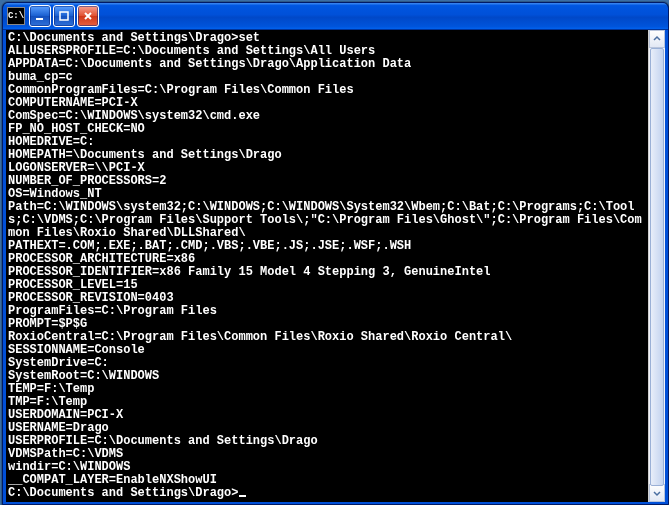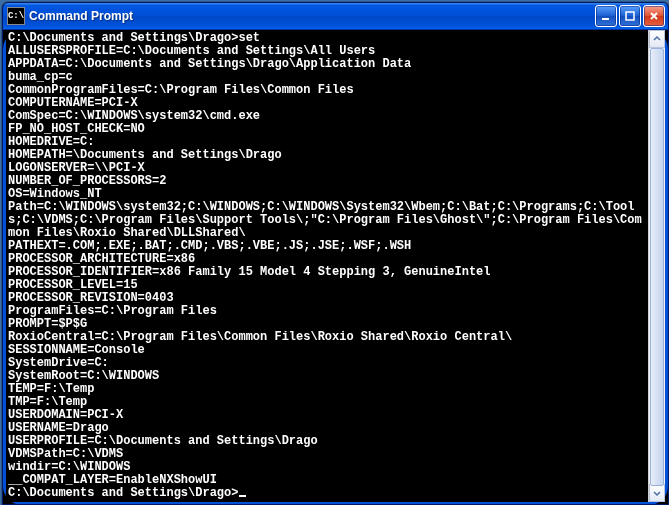--- a/index.html
+++ b/index.html
@@ -76,21 +76,20 @@
   }
   .titlebtn svg { display: block; }
 
   .client {
     flex: 1;
     display: flex;
     background: #000;
     border-left: 3px solid #0050d8;
     border-right: 3px solid #0050d8;
     border-bottom: 3px solid #0050d8;
-    border-radius: 19px;
   }
   .terminal {
     flex: 1;
     background: #000;
     color: #fff;
     font-family: "Lucida Console", "Courier New", monospace;
     font-size: 12px;
     line-height: 13px;
     font-weight: bold;
     padding: 2px 2px;
@@ -139,21 +138,20 @@
 </style>
 </head>
 <body>
 
 <div class="window">
 
   <div class="titlebar">
     <div class="icon">
       <span>C:\</span>
     </div>
-    <div class="title">Command Prompt</div>
     <div class="titlebtns">
       <div class="titlebtn">
         <svg width="10" height="10">
             <rect x="1" y="7" width="7" height="2" fill="#fff"></rect>
           </svg>
       </div>
       <div class="titlebtn">
         <svg width="10" height="10">
             <rect x="1" y="1" width="8" height="8" fill="none" stroke="#fff" stroke-width="1.5"></rect>
           </svg>

